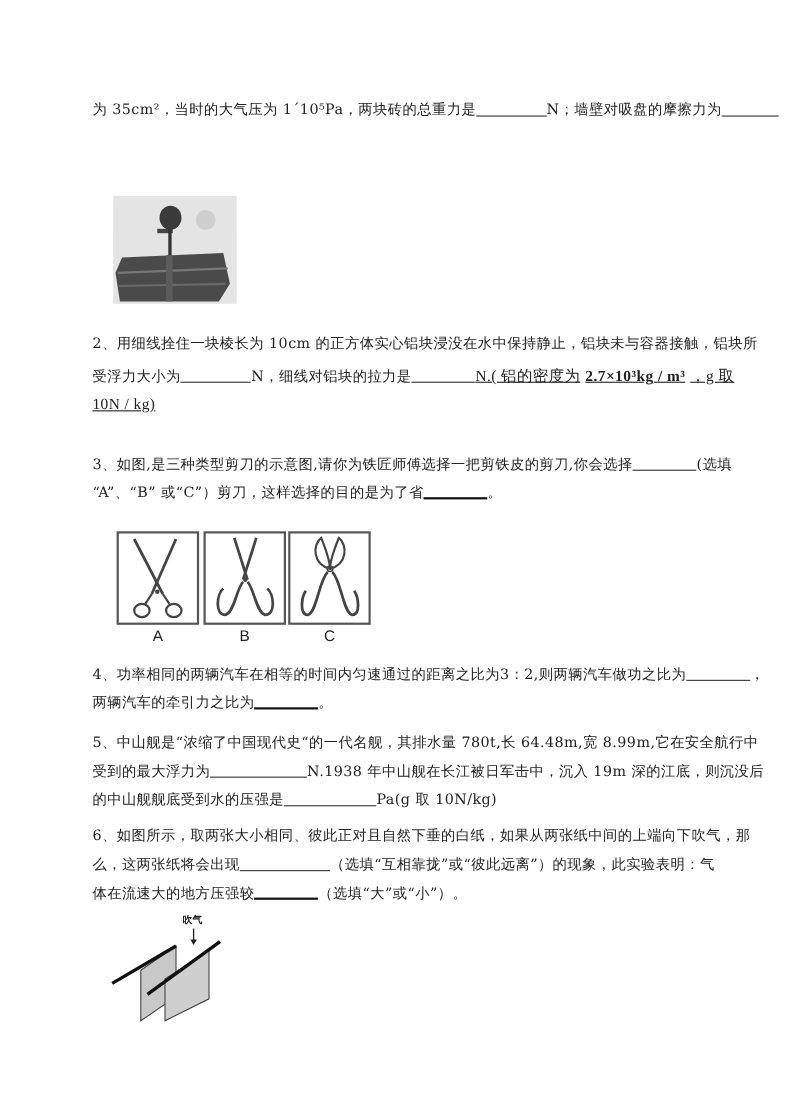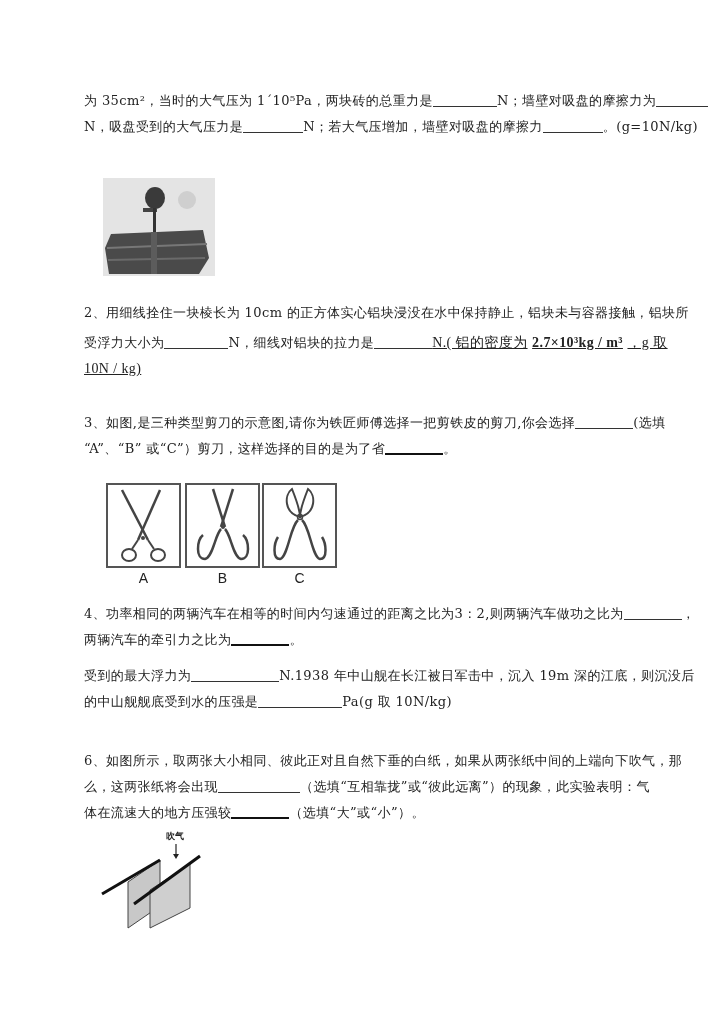--- a/index.html
+++ b/index.html
@@ -33,23 +33,20 @@
     position: absolute; width: 75px; text-align: center;
     font-family: "Liberation Sans", sans-serif; font-size: 14px;
   }
 </style>
 </head>
 <body>
 
 <div class="q" style="top:88px;">
   <div class="line">
     <span>为 35cm²，当时的大气压为 1´10⁵Pa，两块砖的总重力是</span><span class="blank" style="width:64px;"></span><span>N；墙壁对吸盘的摩擦力为</span><span class="blank" style="width:52px;"></span>
-  </div>
-  <div class="line">
-    <span>N，吸盘受到的大气压力是</span><span class="blank" style="width:60px;"></span><span>N；若大气压增加，墙壁对吸盘的摩擦力</span><span class="blank" style="width:60px;"></span><span>。(g=10N/kg)</span>
   </div>
 </div>
 
 <div class="fig photo" style="left:103px; top:178px; width:112px; height:98px;">
   <svg width="112" height="98" viewBox="0 0 112 98">
     <rect x="0" y="0" width="112" height="98" fill="#e4e4e4"></rect>
     <circle cx="84" cy="22" r="9" fill="#cfcfcf"></circle>
     <ellipse cx="52" cy="20" rx="10" ry="11" fill="#3a3a3a"></ellipse>
     <rect x="40" y="30" width="14" height="4" fill="#444"></rect>
     <rect x="50" y="30" width="3" height="26" fill="#333"></rect>
@@ -115,20 +112,21 @@
 <div class="q" style="top:601px;">
   <div class="line">
     <span>4、功率相同的两辆汽车在相等的时间内匀速通过的距离之比为3：2,则两辆汽车做功之比为</span><span class="blank" style="width:58px;"></span><span>，</span>
   </div>
   <div class="line">
     <span>两辆汽车的牵引力之比为</span><span class="blank bold" style="width:58px;"></span><span>。</span>
   </div>
 </div>
 
 <div class="q" style="top:663px;">
+  <div class="line">5、中山舰是“浓缩了中国现代史“的一代名舰，其排水量 780t,长 64.48m,宽 8.99m,它在安全航行中</div>
   <div class="line">
     <span>受到的最大浮力为</span><span class="blank" style="width:88px;"></span><span>N.1938 年中山舰在长江被日军击中，沉入 19m 深的江底，则沉没后</span>
   </div>
   <div class="line">
     <span>的中山舰舰底受到水的压强是</span><span class="blank" style="width:84px;"></span><span>Pa(g 取 10N/kg)</span>
   </div>
 </div>
 
 <div class="q" style="top:748px;">
   <div class="line">6、如图所示，取两张大小相同、彼此正对且自然下垂的白纸，如果从两张纸中间的上端向下吹气，那</div>

